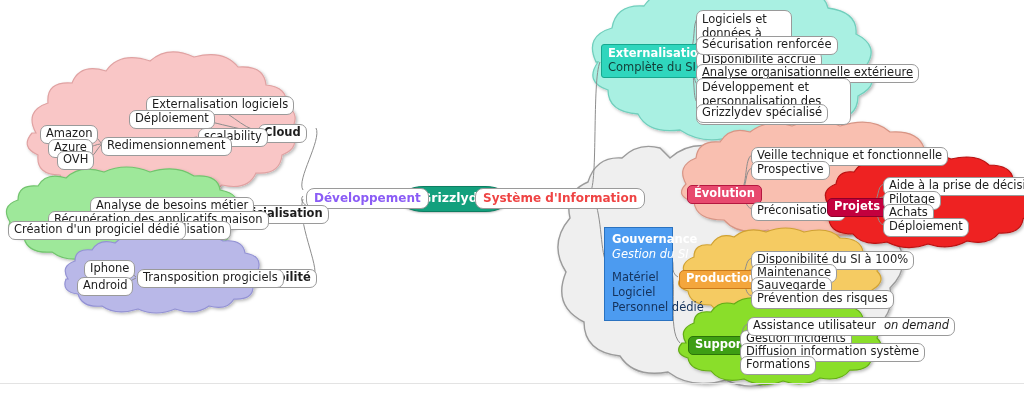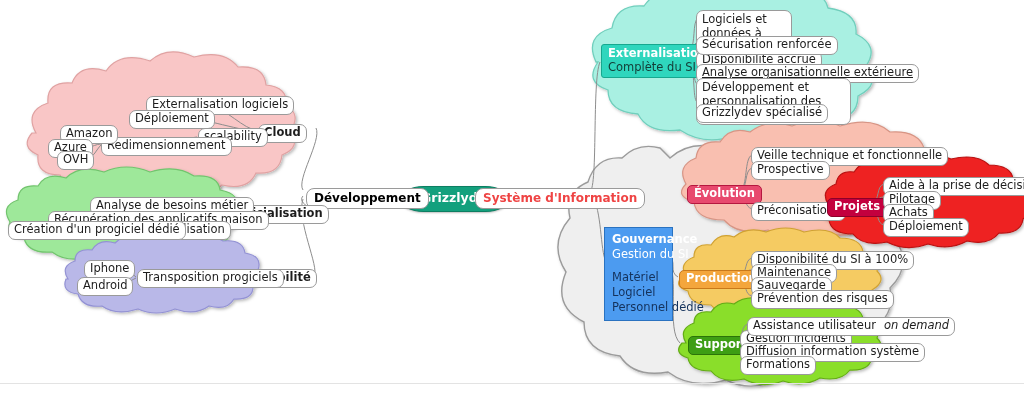--- a/index.html
+++ b/index.html
@@ -64,21 +64,21 @@
     line-height: 1;
   }
   .mainlabel {
     background: #ffffff;
     border: 1px solid #9a9a9a;
     border-radius: 8px;
     padding: 2px 7px 3px 7px;
     font-size: 12px;
     font-weight: bold;
   }
-  .mainlabel.pinktext { color: #000000; }
+  .mainlabel.pinktext { color: #8b5cf6; }
   .mainlabel.bluetext { color: #ef4444; text-align: right; }
   
   .head {
     border-radius: 5px;
     padding: 1px 6px 2px 6px;
     font-size: 11.5px;
     font-weight: bold;
     color: #ffffff;
   }
   .head-externalisation {
@@ -101,21 +101,21 @@
   .head-support   { background:#3e9e14; border:1px solid #2c7309; }
   .gov-box {
     background: #4c9bf0;
     border: 1px solid #2a72c0;
     color: #ffffff;
     font-size: 11.5px;
     padding: 4px 7px 5px 7px;
     line-height: 1.28;
   }
   .gov-box .t { font-weight: bold; color:#ffffff; }
-  .gov-box .i { color:#ffffff; }
+  .gov-box .i { font-style: italic; color:#ffffff; }
   .gov-box .gap { height: 9px; }
   .gov-box .l { color:#14325c; }
   .ondemand { font-style: italic; margin-left: 8px; }
   #bottom-rule {
     position:absolute; left:0; top:383px; width:1024px; height:1px;
     background:#e3e3e3;
   }
 </style>
 </head>
 <body>
@@ -266,21 +266,21 @@
 
   <div class="node mainlabel pinktext" style="left:306px; top:188px;">Développement</div>
 
   <div class="node mainlabel bluetext" style="left:475px; top:188px;">Système d'Information</div>
 
   <div class="node leaf bold" style="left:258px; top:124px;">Cloud</div>
   <div class="node leaf" style="left:146px; top:96px;">Externalisation logiciels</div>
   <div class="node leaf" style="left:129px; top:110px;">Déploiement</div>
   <div class="node leaf" style="left:198px; top:128px;">scalability</div>
   <div class="node leaf" style="left:101px; top:137px;">Redimensionnement</div>
-  <div class="node leaf" style="left:60px; top:125px;">Amazon</div>
+  <div class="node leaf" style="left:40px; top:125px;">Amazon</div>
   <div class="node leaf" style="left:48px; top:139px;">Azure</div>
   <div class="node leaf" style="left:57px; top:151px;">OVH</div>
 
   <div class="node leaf bold" style="left:216px; top:205px;">Progicialisation</div>
   <div class="node leaf" style="left:90px; top:197px;">Analyse de besoins métier</div>
   <div class="node leaf" style="left:48px; top:211px;">Récupération des applicatifs maison</div>
   <div class="node leaf" style="left:146px; top:221px;">Modélisation</div>
   <div class="node leaf" style="left:8px; top:221px;">Création d'un progiciel dédié</div>
 
   <div class="node leaf bold" style="left:252px; top:269px;">Mobilité</div>

